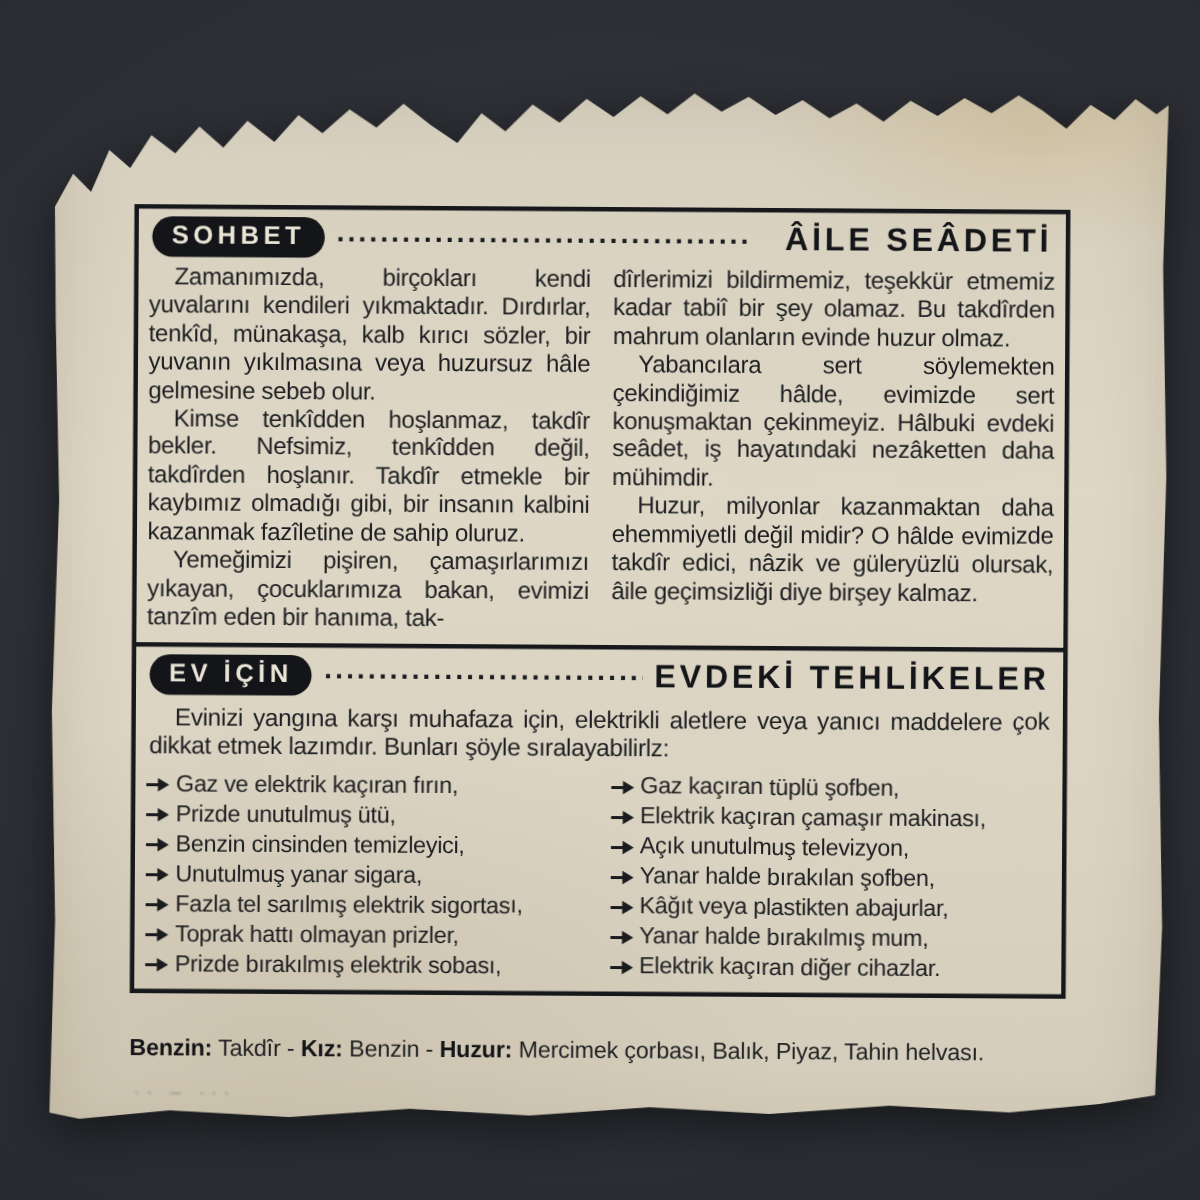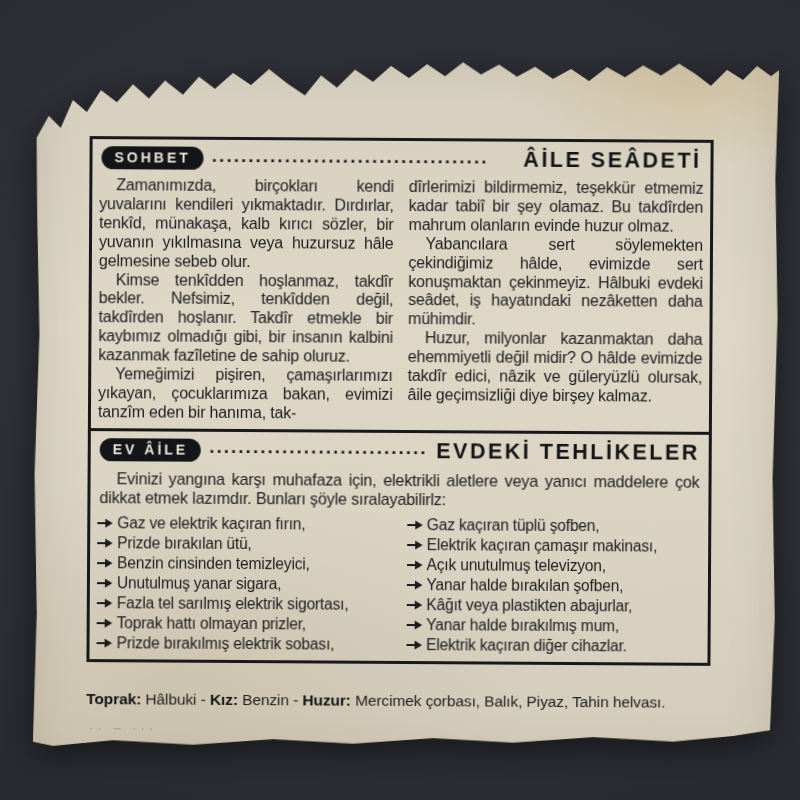--- a/index.html
+++ b/index.html
@@ -38,21 +38,21 @@
   }
   .box{
     position:absolute;left:53px;top:82px;width:618px;
     border:3px solid #17181b;background:transparent;
   }
   .sec{padding:0 7px 6px 7px;}
   .sec2{border-top:3px solid #17181b;}
   .hdr{display:flex;align-items:center;height:37px;padding:0 2px;}
   .badge{
     background:#141518;color:#e9e4d6;
-    font-weight:bold;font-size:14px;letter-spacing:3px;
+    font-weight:bold;font-size:17px;letter-spacing:3px;
     padding:3px 13px 4px 13px;border-radius:14px;white-space:nowrap;
   }
   .dots{
     flex:1;overflow:hidden;white-space:nowrap;
     font-weight:bold;font-size:19px;letter-spacing:2px;
     color:#1b1c1f;margin:0 8px 6px 8px;
   }
   .title{
     font-weight:bold;font-size:21.5px;letter-spacing:2.5px;
     color:#141518;white-space:nowrap;
@@ -114,21 +114,21 @@
 
                 <p class="para">Yabancılara sert söylemekten çekindiğimiz hâlde, evimizde sert konuşmaktan çekinmeyiz. Hâlbuki evdeki seâdet, iş hayatındaki nezâketten daha mühimdir.</p>
 
                 <p class="para">Huzur, milyonlar kazanmaktan daha ehemmiyetli değil midir? O hâlde evimizde takdîr edici, nâzik ve güleryüzlü olursak, âile geçimsizliği diye birşey kalmaz.</p>
               </div>
           </div>
         </section>
 
         <section class="sec sec2">
           <div class="hdr">
-            <span class="badge">EV ÂİLE</span>
+            <span class="badge">EV İÇİN</span>
             <span class="dots">..............................</span>
             <span class="title">EVDEKİ TEHLİKELER</span>
           </div>
           <p class="intro">Evinizi yangına karşı muhafaza için, elektrikli aletlere veya yanıcı maddelere çok dikkat etmek lazımdır. Bunları şöyle sıralayabilirlz:</p>
           <div class="cols">
             <div class="col list">
 
                 <div class="li">
                   <span class="arrow">
                     <svg width="16" height="10" viewBox="0 0 16 10">
@@ -139,21 +139,21 @@
                   <span class="li-t">Gaz ve elektrik kaçıran fırın,</span>
                 </div>
 
                 <div class="li">
                   <span class="arrow">
                     <svg width="16" height="10" viewBox="0 0 16 10">
                       <line x1="0" y1="5" x2="10" y2="5" stroke="#1b1c1f" stroke-width="2"></line>
                       <polygon points="8,0.5 15.5,5 8,9.5" fill="#1b1c1f"></polygon>
                     </svg>
                   </span>
-                  <span class="li-t">Prizde bırakılan ütü,</span>
+                  <span class="li-t">Prizde unutulmuş ütü,</span>
                 </div>
 
                 <div class="li">
                   <span class="arrow">
                     <svg width="16" height="10" viewBox="0 0 16 10">
                       <line x1="0" y1="5" x2="10" y2="5" stroke="#1b1c1f" stroke-width="2"></line>
                       <polygon points="8,0.5 15.5,5 8,9.5" fill="#1b1c1f"></polygon>
                     </svg>
                   </span>
                   <span class="li-t">Benzin cinsinden temizleyici,</span>
@@ -272,21 +272,21 @@
                 </div>
               </div>
           </div>
         </section>
 
       </div>
 
       <div class="footer">
         
       
-          <span class="seg"><b class="seg-label">Toprak:</b><span class="seg-text"> Hâlbuki - </span></span>
+          <span class="seg"><b class="seg-label">Benzin:</b><span class="seg-text"> Takdîr - </span></span>
         
           <span class="seg"><b class="seg-label">Kız:</b><span class="seg-text"> Benzin - </span></span>
         
           <span class="seg"><b class="seg-label">Huzur:</b><span class="seg-text"> Mercimek çorbası, Balık, Piyaz, Tahin helvası.</span></span>
         </div>
 
       <div class="smudge">·· – ···</div>
 
     </div>
   </div>

